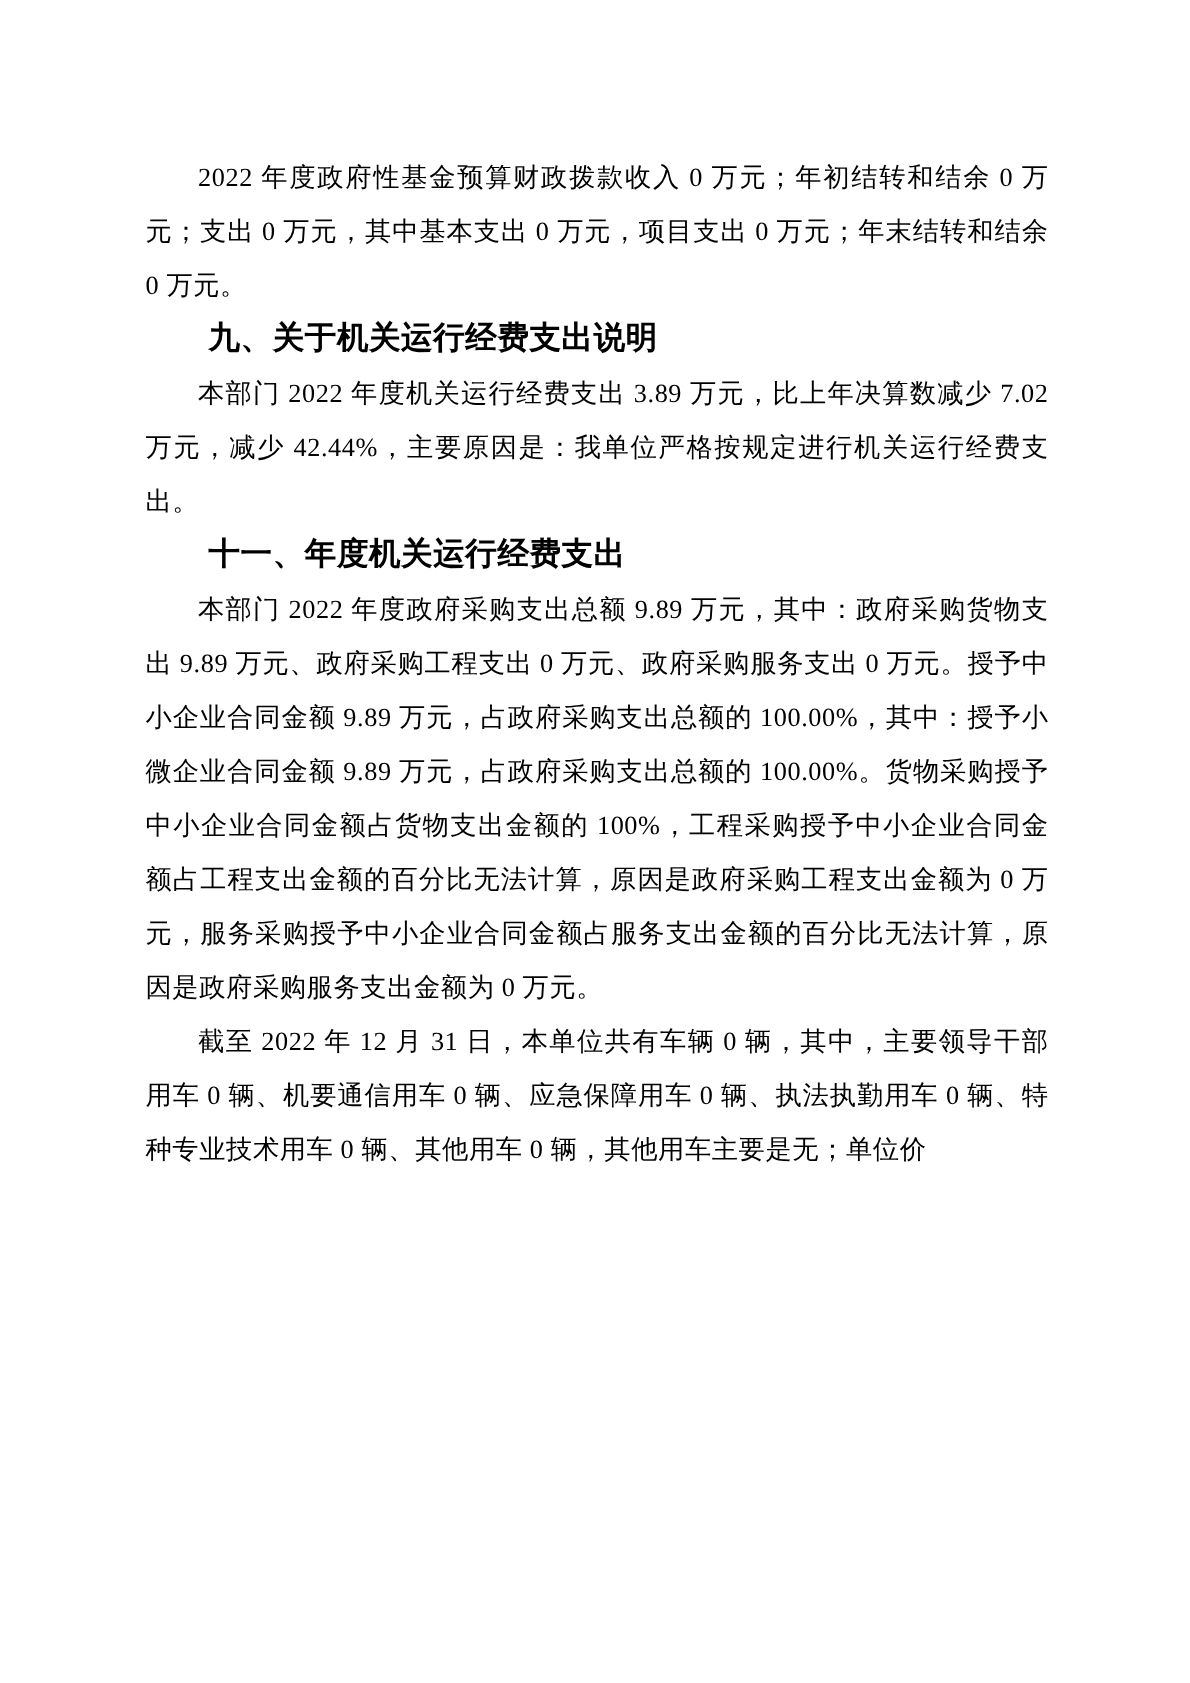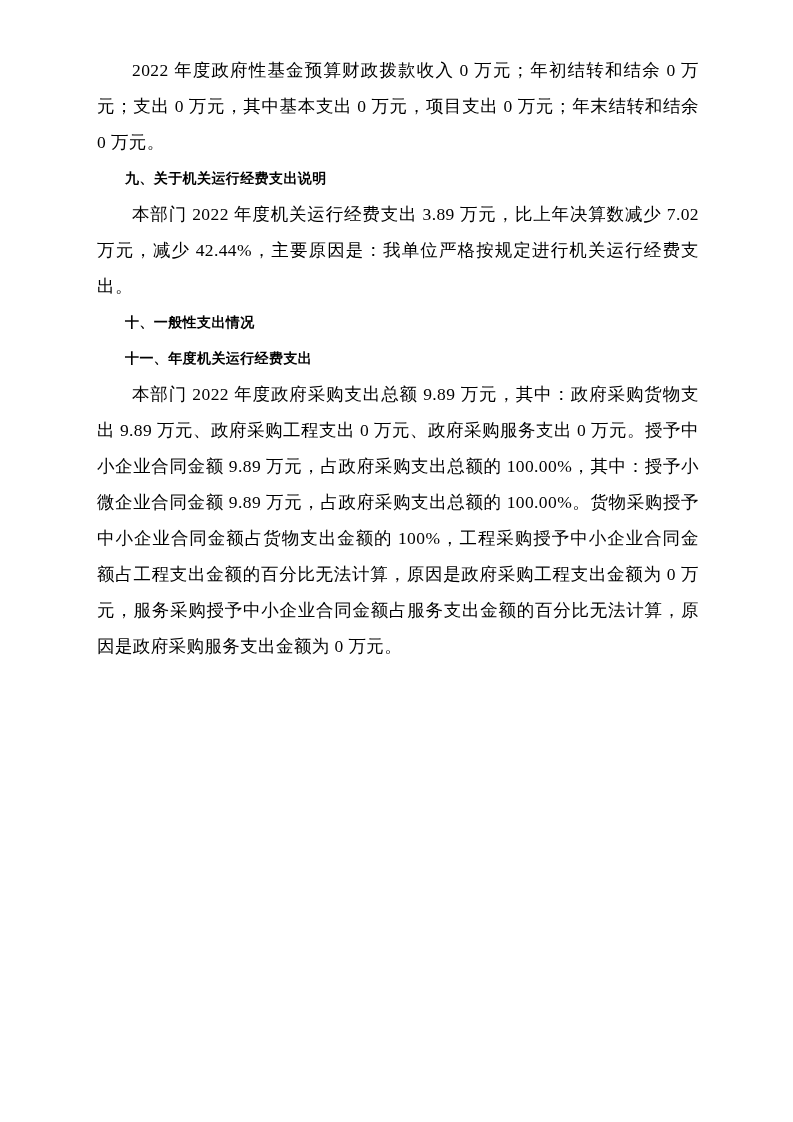--- a/index.html
+++ b/index.html
@@ -10,54 +10,54 @@
   body {
     width: 793px;
     height: 1122px;
     color: #000000;
     font-family: "Liberation Serif", "DejaVu Serif", serif;
   }
   .page {
     box-sizing: border-box;
     width: 793px;
     height: 1122px;
-    padding: 52px 94px 0 97px;
+    padding: 100px 94px 0 97px;
     overflow: hidden;
     background: #ffffff;
   }
   .para {
     margin: 0;
     font-size: 17.5px;
     line-height: 36px;
     text-align: justify;
     text-indent: 2em;
     letter-spacing: 0.4px;
     word-break: break-all;
   }
   .heading {
     margin: 0;
-    font-size: 14px;
+    font-size: 21px;
     line-height: 36px;
     font-weight: bold;
     text-indent: 2em;
     letter-spacing: 0.4px;
     font-family: "Liberation Sans", "DejaVu Sans", sans-serif;
   }
 </style>
 </head>
 <body>
 
 <div class="page">
   <p class="para">2022 年度政府性基金预算财政拨款收入 0 万元；年初结转和结余 0 万元；支出 0 万元，其中基本支出 0 万元，项目支出 0 万元；年末结转和结余 0 万元。</p>
 
   <h3 class="heading">九、关于机关运行经费支出说明</h3>
 
   <p class="para">本部门 2022 年度机关运行经费支出 3.89 万元，比上年决算数减少 7.02 万元，减少 42.44%，主要原因是：我单位严格按规定进行机关运行经费支出。</p>
 
-  <h3 class="heading">十、一般性支出情况</h3>
 
 
   <h3 class="heading">十一、年度机关运行经费支出</h3>
 
   <p class="para">本部门 2022 年度政府采购支出总额 9.89 万元，其中：政府采购货物支出 9.89 万元、政府采购工程支出 0 万元、政府采购服务支出 0 万元。授予中小企业合同金额 9.89 万元，占政府采购支出总额的 100.00%，其中：授予小微企业合同金额 9.89 万元，占政府采购支出总额的 100.00%。货物采购授予中小企业合同金额占货物支出金额的 100%，工程采购授予中小企业合同金额占工程支出金额的百分比无法计算，原因是政府采购工程支出金额为 0 万元，服务采购授予中小企业合同金额占服务支出金额的百分比无法计算，原因是政府采购服务支出金额为 0 万元。</p>
 
 
+  <p class="para">截至 2022 年 12 月 31 日，本单位共有车辆 0 辆，其中，主要领导干部用车 0 辆、机要通信用车 0 辆、应急保障用车 0 辆、执法执勤用车 0 辆、特种专业技术用车 0 辆、其他用车 0 辆，其他用车主要是无；单位价</p>
 </div>
 
 </body></html>

